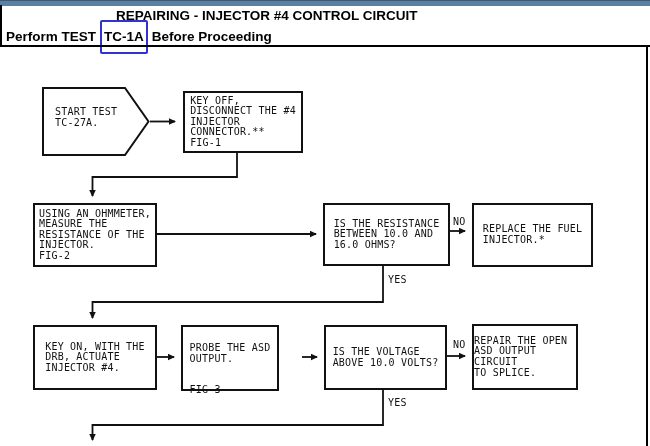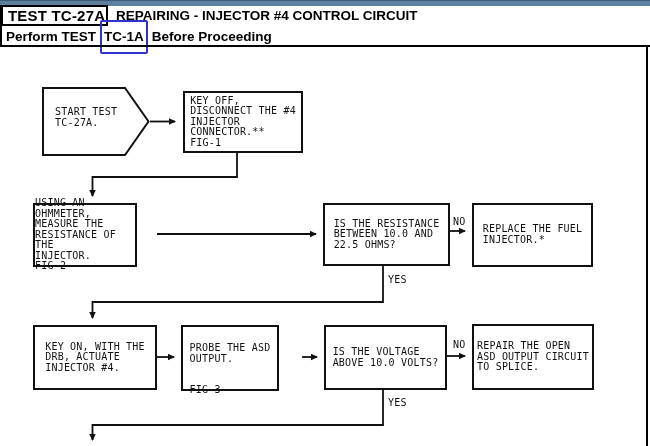--- a/index.html
+++ b/index.html
@@ -41,27 +41,27 @@
   
   .flow-svg{position:absolute;left:0;top:0;width:650px;height:446px;}
   .fbox{
     position:absolute;border:2px solid var(--ink);background:#fff;
     display:flex;align-items:center;justify-content:center;
     font-family:"DejaVu Sans Mono","Liberation Mono",monospace;
     font-size:10px;line-height:10.6px;letter-spacing:.2px;color:var(--ink);
     white-space:pre-line;
   }
   #box-key-off   {left:183px;top:91px; width:120px;height:62px;}
-  #box-ohmmeter  {left:33px; top:203px;width:104px;height:64px;}
+  #box-ohmmeter  {left:33px; top:203px;width:124px;height:64px;}
   #box-resistance{left:323px;top:203px;width:127px;height:63px;}
   #box-replace   {left:472px;top:203px;width:121px;height:64px;}
   #box-key-on    {left:33px; top:325px;width:124px;height:65px;}
   #box-probe     {left:181px;top:325px;width:98px;height:66px;align-items:flex-start;padding-top:16px;}
   #box-voltage   {left:324px;top:325px;width:123px;height:65px;}
-  #box-repair    {left:472px;top:324px;width:122px;height:66px;}
+  #box-repair    {left:472px;top:324px;width:106px;height:66px;}
   .start-label{
     position:absolute;left:55px;top:107px;width:92px;text-align:left;
     font-family:"DejaVu Sans Mono","Liberation Mono",monospace;
     font-size:10px;line-height:10.6px;letter-spacing:.2px;color:var(--ink);
     white-space:pre-line;
   }
   .branch-label{
     position:absolute;
     font-family:"DejaVu Sans Mono","Liberation Mono",monospace;
     font-size:10px;line-height:11px;letter-spacing:.2px;color:var(--ink);
@@ -72,23 +72,20 @@
   #label-yes-2{left:388px;top:397px;}
 </style>
 </head>
 <body>
 
 <div class="stage">
 
   <div class="topbar"></div>
   <div class="left-border"></div>
 
-  <div class="test-box">
-    <span>TEST TC-27A</span>
-  </div>
   <div class="page-title">REPAIRING - INJECTOR #4 CONTROL CIRCUIT</div>
 
   <div class="subtitle">
     <span>Perform TEST</span>
     <span class="link-box">TC-1A</span>
     <span>Before Proceeding</span>
   </div>
 
   <div class="rule"></div>
   <div class="right-border"></div>
@@ -121,21 +118,21 @@
 INJECTOR
 CONNECTOR.**
 FIG-1</div>
   <div class="fbox" id="box-ohmmeter">USING AN OHMMETER,
 MEASURE THE
 RESISTANCE OF THE
 INJECTOR.
 FIG-2</div>
   <div class="fbox" id="box-resistance">IS THE RESISTANCE
 BETWEEN 10.0 AND
-22.5 OHMS?</div>
+16.0 OHMS?</div>
   <div class="fbox" id="box-replace">REPLACE THE FUEL
 INJECTOR.*</div>
   <div class="fbox" id="box-key-on">KEY ON, WITH THE
 DRB, ACTUATE
 INJECTOR #4.</div>
   <div class="fbox" id="box-probe">PROBE THE ASD
 OUTPUT.
 
 
 FIG-3</div>

